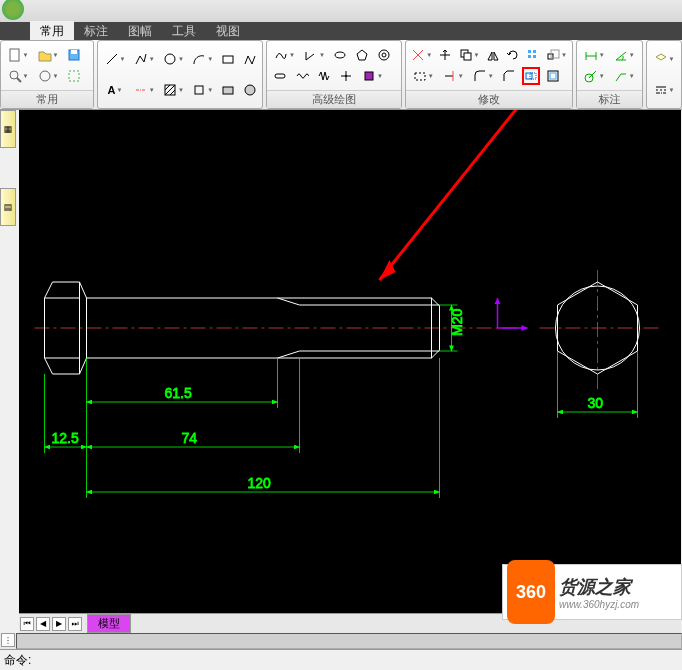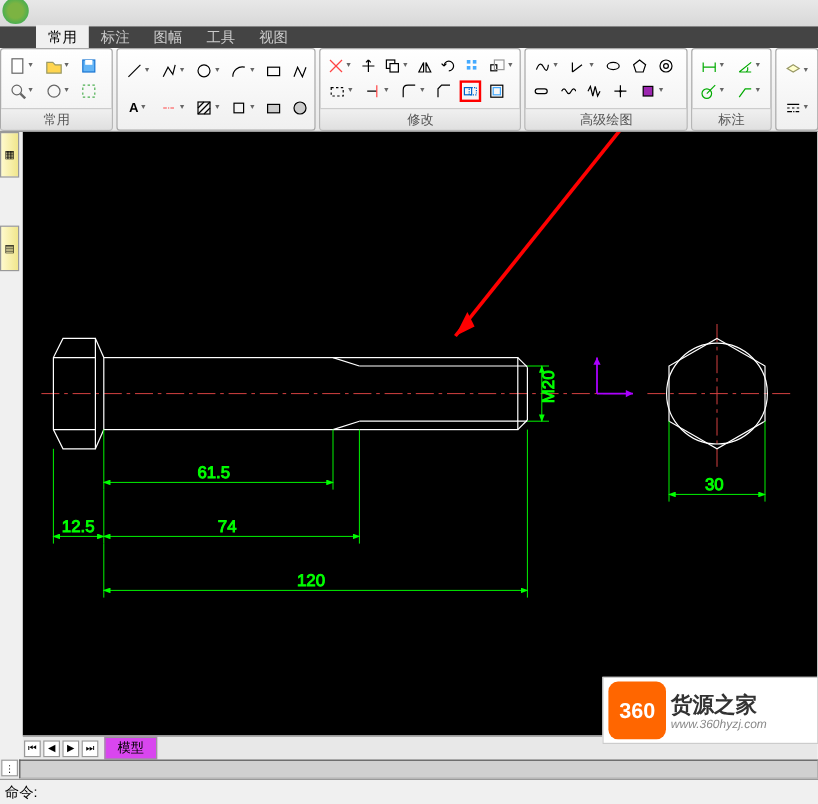--- a/index.html
+++ b/index.html
@@ -20,23 +20,23 @@
 .canvas-area{position:absolute;top:110px;left:19px;right:1px;bottom:57px;background:#000;}
 .left-tools{position:absolute;top:110px;left:0;width:18px;}
 .left-tool{width:16px;height:38px;background:linear-gradient(90deg,#fffacd,#f0e68c);border:1px solid #999;margin-bottom:40px;display:flex;align-items:center;justify-content:center;writing-mode:vertical-rl;font-size:9px;}
 .sheet-tabs{position:absolute;bottom:37px;left:19px;right:1px;height:20px;background:#e8e8e8;display:flex;align-items:center;border-top:1px solid #999;}
 .nav-btn{width:14px;height:14px;border:1px solid #999;background:#fff;margin:0 1px;display:inline-flex;align-items:center;justify-content:center;font-size:8px;cursor:pointer;}
 .sheet-tab{padding:1px 10px;background:#d946ef;border:1px solid #999;font-size:11px;margin-left:4px;}
 .scroll-h{position:absolute;bottom:21px;left:0;right:0;height:16px;background:#e8e8e8;display:flex;}
 .scroll-track{flex:1;background:#d0d0d0;border:1px inset #aaa;}
 .cmdline{position:absolute;bottom:0;left:0;right:0;height:21px;background:#f0f0f0;border-top:1px solid #999;display:flex;align-items:center;font-size:12px;padding-left:4px;text-align:right;}
 .watermark{position:absolute;bottom:50px;right:0;width:180px;height:56px;background:#fff;border:1px solid #ccc;display:flex;align-items:center;z-index:10;}
-.wm-badge{width:48px;height:48px;background:#ff6600;color:#fff;border-radius:8px;display:flex;align-items:center;justify-content:center;font-size:18px;font-weight:bold;margin:4px;}
+.wm-badge{width:48px;height:64px;background:#ff6600;color:#fff;border-radius:8px;display:flex;align-items:center;justify-content:center;font-size:18px;font-weight:bold;margin:4px;}
 .wm-text{display:flex;flex-direction:column;font-size:12px;}
-.wm-title{font-size:18px;font-weight:bold;color:#333;}
+.wm-title{font-size:18px;font-weight:bold;color:#333;font-style:italic;}
 .wm-url{color:#888;font-size:10px;font-style:italic;}
 svg{display:block;}
 .arrow-down{font-size:6px;color:#666;margin-left:1px;}
 </style>
 </head>
 <body>
 
 <div class="titlebar">
   <div class="app-icon"></div>
 </div>
@@ -169,20 +169,86 @@
           </span>
         <span class="tool-btn">
             <svg width="14" height="14">
               <circle cx="7" cy="7" r="5" fill="#ccc" stroke="#000"></circle>
             </svg>
           </span>
       </div>
     </div>
   </div>
 
+  <div class="panel" style="width:138px">
+    <div class="panel-body">
+      <div class="panel-row">
+        <span class="tool-btn with-arrow">
+            <svg width="14" height="14">
+              <path d="M2,10 Q5,2 8,8 T12,6" fill="none" stroke="#000"></path>
+            </svg>
+            <span class="arrow-down">▼</span>
+          </span>
+        <span class="tool-btn with-arrow">
+            <svg width="14" height="14">
+              <path d="M2,12 L2,4 M2,12 L10,6" fill="none" stroke="#000"></path>
+            </svg>
+            <span class="arrow-down">▼</span>
+          </span>
+        <span class="tool-btn">
+            <svg width="14" height="14">
+              <ellipse cx="7" cy="7" rx="5" ry="3" fill="none" stroke="#000"></ellipse>
+            </svg>
+          </span>
+        <span class="tool-btn">
+            <svg width="14" height="14">
+              <polygon points="7,2 12,6 10,12 4,12 2,6" fill="none" stroke="#000"></polygon>
+            </svg>
+          </span>
+        <span class="tool-btn">
+            <svg width="14" height="14">
+              <circle cx="7" cy="7" r="5" fill="none" stroke="#000"></circle>
+              <circle cx="7" cy="7" r="2" fill="none" stroke="#000"></circle>
+            </svg>
+          </span>
+      </div>
+      <div class="panel-row">
+        <span class="tool-btn">
+            <svg width="14" height="14">
+              <rect x="2" y="5" width="10" height="4" rx="2" fill="none" stroke="#000"></rect>
+            </svg>
+          </span>
+        <span class="tool-btn">
+            <svg width="14" height="14">
+              <path d="M2,7 Q4,3 6,7 T10,7 T14,7" fill="none" stroke="#000"></path>
+            </svg>
+          </span>
+        <span class="tool-btn">
+            <svg width="14" height="14">
+              <path d="M2,7 L4,3 L6,11 L8,3 L10,11 L12,7" fill="none" stroke="#000"></path>
+            </svg>
+          </span>
+        <span class="tool-btn">
+            <svg width="14" height="14">
+              <circle cx="7" cy="7" r="1" fill="#000"></circle>
+              <line x1="7" y1="2" x2="7" y2="12" stroke="#000"></line>
+              <line x1="2" y1="7" x2="12" y2="7" stroke="#000"></line>
+            </svg>
+          </span>
+        <span class="tool-btn with-arrow">
+            <svg width="14" height="14">
+              <rect x="3" y="3" width="8" height="8" fill="#9c27b0" stroke="#000"></rect>
+            </svg>
+            <span class="arrow-down">▼</span>
+          </span>
+      </div>
+    </div>
+    <div class="panel-title">高级绘图</div>
+  </div>
+
   <div class="panel" style="width:168px">
     <div class="panel-body">
       <div class="panel-row">
         <span class="tool-btn with-arrow">
             <svg width="14" height="14">
               <line x1="2" y1="2" x2="12" y2="12" stroke="#f44"></line>
               <line x1="12" y1="2" x2="2" y2="12" stroke="#f44"></line>
             </svg>
             <span class="arrow-down">▼</span>
           </span>
@@ -258,86 +324,20 @@
           </span>
         <span class="tool-btn">
             <svg width="14" height="14">
               <rect x="2" y="2" width="10" height="10" fill="none" stroke="#000"></rect>
               <rect x="4" y="4" width="6" height="6" fill="none" stroke="#4af"></rect>
             </svg>
           </span>
       </div>
     </div>
     <div class="panel-title">修改</div>
-  </div>
-
-  <div class="panel" style="width:138px">
-    <div class="panel-body">
-      <div class="panel-row">
-        <span class="tool-btn with-arrow">
-            <svg width="14" height="14">
-              <path d="M2,10 Q5,2 8,8 T12,6" fill="none" stroke="#000"></path>
-            </svg>
-            <span class="arrow-down">▼</span>
-          </span>
-        <span class="tool-btn with-arrow">
-            <svg width="14" height="14">
-              <path d="M2,12 L2,4 M2,12 L10,6" fill="none" stroke="#000"></path>
-            </svg>
-            <span class="arrow-down">▼</span>
-          </span>
-        <span class="tool-btn">
-            <svg width="14" height="14">
-              <ellipse cx="7" cy="7" rx="5" ry="3" fill="none" stroke="#000"></ellipse>
-            </svg>
-          </span>
-        <span class="tool-btn">
-            <svg width="14" height="14">
-              <polygon points="7,2 12,6 10,12 4,12 2,6" fill="none" stroke="#000"></polygon>
-            </svg>
-          </span>
-        <span class="tool-btn">
-            <svg width="14" height="14">
-              <circle cx="7" cy="7" r="5" fill="none" stroke="#000"></circle>
-              <circle cx="7" cy="7" r="2" fill="none" stroke="#000"></circle>
-            </svg>
-          </span>
-      </div>
-      <div class="panel-row">
-        <span class="tool-btn">
-            <svg width="14" height="14">
-              <rect x="2" y="5" width="10" height="4" rx="2" fill="none" stroke="#000"></rect>
-            </svg>
-          </span>
-        <span class="tool-btn">
-            <svg width="14" height="14">
-              <path d="M2,7 Q4,3 6,7 T10,7 T14,7" fill="none" stroke="#000"></path>
-            </svg>
-          </span>
-        <span class="tool-btn">
-            <svg width="14" height="14">
-              <path d="M2,7 L4,3 L6,11 L8,3 L10,11 L12,7" fill="none" stroke="#000"></path>
-            </svg>
-          </span>
-        <span class="tool-btn">
-            <svg width="14" height="14">
-              <circle cx="7" cy="7" r="1" fill="#000"></circle>
-              <line x1="7" y1="2" x2="7" y2="12" stroke="#000"></line>
-              <line x1="2" y1="7" x2="12" y2="7" stroke="#000"></line>
-            </svg>
-          </span>
-        <span class="tool-btn with-arrow">
-            <svg width="14" height="14">
-              <rect x="3" y="3" width="8" height="8" fill="#9c27b0" stroke="#000"></rect>
-            </svg>
-            <span class="arrow-down">▼</span>
-          </span>
-      </div>
-    </div>
-    <div class="panel-title">高级绘图</div>
   </div>
 
   <div class="panel" style="width:68px">
     <div class="panel-body">
       <div class="panel-row">
         <span class="tool-btn with-arrow">
             <svg width="14" height="14">
               <line x1="2" y1="8" x2="12" y2="8" stroke="#0a0"></line>
               <line x1="2" y1="4" x2="2" y2="12" stroke="#0a0"></line>
               <line x1="12" y1="4" x2="12" y2="12" stroke="#0a0"></line>

